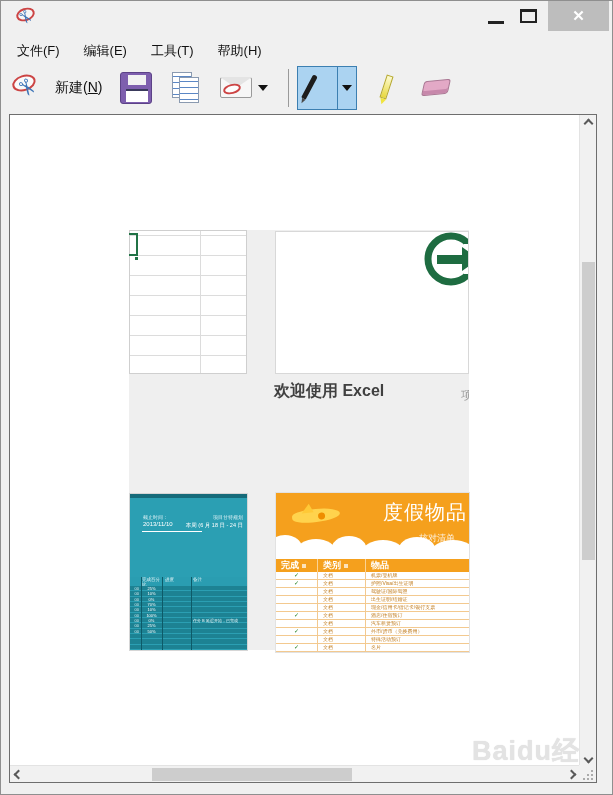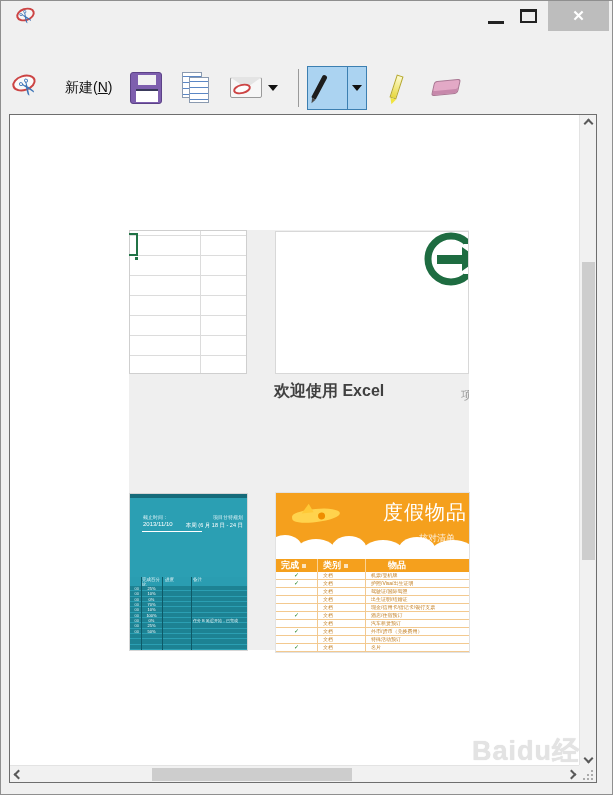--- a/index.html
+++ b/index.html
@@ -25,21 +25,21 @@
   .btn-close { position:absolute; right:3px; top:0; width:61px; height:30px; background:#bdbdbd;
       color:#fff; font-size:15px; font-weight:bold; text-align:center; line-height:30px; }
 
   
   .menubar { position:absolute; left:4px; top:38px; height:24px; display:flex; }
   .menu-item { padding:3px 12px; font-size:13px; color:#111; }
 
   
   .toolbar { position:absolute; left:4px; top:62px; height:50px; width:605px; display:flex; align-items:center; }
   .tb-btn { display:flex; align-items:center; padding:4px 6px; margin-right:6px; }
-  .tb-label { font-size:14px; color:#111; margin-left:22px; }
+  .tb-label { font-size:14px; color:#111; margin-left:12px; }
   .tb-sep { width:1px; height:38px; background:#9a9a9a; margin:0 8px; }
   .dd-arrow { width:0; height:0; border-left:5px solid transparent; border-right:5px solid transparent;
       border-top:6px solid #111; margin-left:6px; }
   
   .ic { position:relative; width:32px; height:34px; }
   .ic-sciss .ellipse { position:absolute; left:1px; top:4px; width:24px; height:16px;
       border:2px solid #cc4444; border-radius:50%; transform:rotate(-18deg); background:#fafafa; }
   .ic-sciss .sciss { position:absolute; left:6px; top:4px; font-size:22px; color:#3f76b8; transform:rotate(55deg); }
   .ic-floppy { background:#7e5fae; border-radius:3px; border:1px solid #5c4287; width:32px; height:32px; }
   .ic-floppy .shutter { position:absolute; left:7px; top:2px; width:18px; height:10px; background:#f2f2f2; }
@@ -126,21 +126,21 @@
   .p-plane:after { content:""; position:absolute; left:26px; top:4px; width:7px; height:7px;
       background:#ef8d00; border-radius:50%; }
   .p-plane:before { content:""; position:absolute; left:10px; top:-6px; width:0; height:0;
       border-left:8px solid transparent; border-right:4px solid transparent; border-bottom:9px solid #ffc937; }
   .p-title { position:absolute; right:2px; top:6px; font-size:20px; font-weight:normal; color:#fff; letter-spacing:1px; }
   .p-sub { position:absolute; right:14px; top:39px; font-size:9px; color:#fff; opacity:.85; }
   .p-thead { position:absolute; left:0; top:66px; width:100%; height:13px; background:#f5a01d;
       display:flex; align-items:center; font-size:9px; font-weight:bold; color:#fff; }
   .p-th1 { width:42px; padding-left:5px; border-right:1px solid #ffffff88; }
   .p-th2 { width:48px; padding-left:5px; border-right:1px solid #ffffff88; }
-  .p-th3 { padding-left:5px;margin-left:17px; }
+  .p-th3 { padding-left:5px; }
   .p-filter { display:inline-block; width:4px; height:4px; background:#fff; opacity:.7; margin-left:3px; }
   .p-rows { position:absolute; left:0; top:79px; width:100%; height:80px; display:flex; flex-direction:column; }
   .p-row { flex:1; display:flex; border-bottom:1px solid #f3c98f; }
   .p-check { width:42px; border-right:1px solid #f3c98f; text-align:center; font-size:6px; color:#1e7d1e; line-height:7px; }
   .p-cat { width:48px; border-right:1px solid #f3c98f; font-size:5px; color:#c07b1d; padding-left:5px; line-height:7px; }
   .p-item { flex:1; font-size:5px; color:#c07b1d; padding-left:5px; line-height:7px; white-space:nowrap; overflow:hidden; }
 
   
   .watermark { position:absolute; left:462px; top:618px; color:#e2e2e2; pointer-events:none; }
   .wm1 { font-size:27px; font-weight:bold; letter-spacing:1px; color:#e3e3e3;
@@ -175,20 +175,26 @@
     </div>
     <div class="btn-min">
         <i></i>
       </div>
     <div class="btn-max">
         <i></i>
       </div>
     <div class="btn-close">✕</div>
   </div>
 
+  <div class="menubar">
+    <div class="menu-item">文件(F)</div>
+    <div class="menu-item">编辑(E)</div>
+    <div class="menu-item">工具(T)</div>
+    <div class="menu-item">帮助(H)</div>
+  </div>
 
   <div class="toolbar">
     <div class="tb-btn">
       <div class="ic ic-sciss">
         <span class="ellipse"></span>
         <span class="sciss">✂</span>
       </div>
       <span class="tb-label"><span>新建(</span><u>N</u><span>)</span></span>
     </div>
     <div class="tb-btn">

